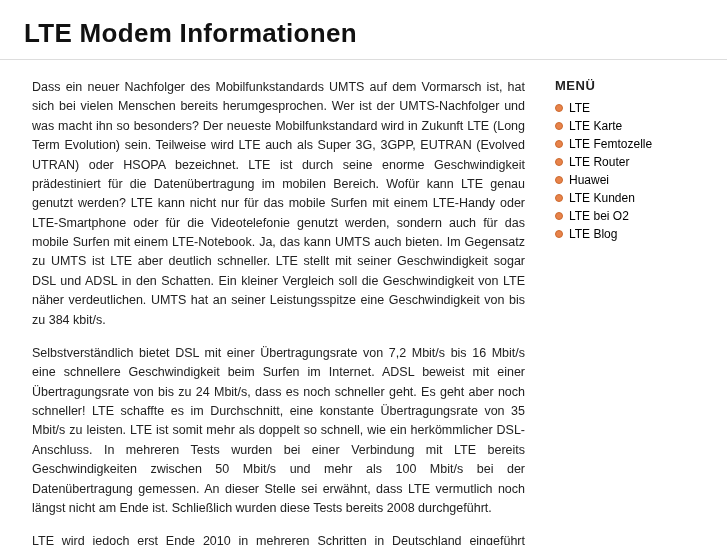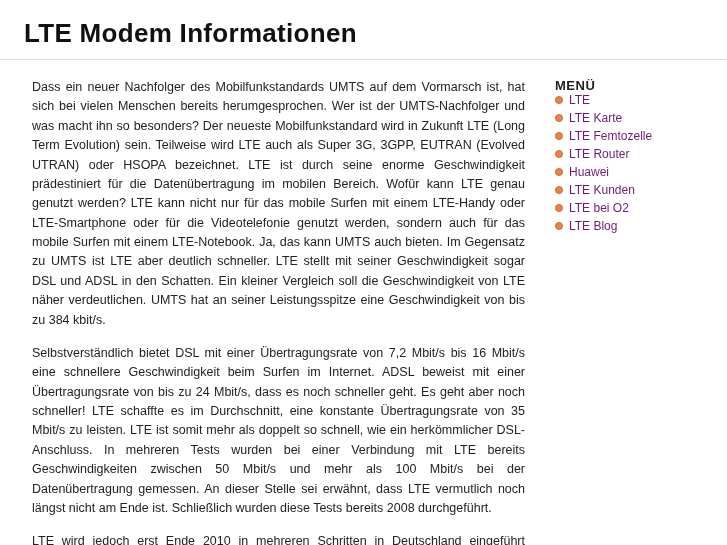--- a/index.html
+++ b/index.html
@@ -46,20 +46,21 @@
       margin-left: 8px;
     }
     .sidebar {
       width: 148px;
       flex-shrink: 0;
     }
     .sidebar-title {
       font-size: 13px;
       font-weight: bold;
       color: #222;
+      margin-bottom: 8px;
       letter-spacing: 0.5px;
     }
     .sidebar-menu {
       list-style: none;
     }
     .sidebar-menu li {
       display: flex;
       align-items: center;
       margin-bottom: 4px;
       font-size: 12px;
@@ -68,21 +69,21 @@
       width: 8px;
       height: 8px;
       border-radius: 50%;
       background: #aaa;
       margin-right: 6px;
       flex-shrink: 0;
       border: 1px solid #999;
     }
     .menu-dot.orange { background: #e8834a; border-color: #cc6a2e; }
     .menu-link {
-      color: #701a75;
+      color: #000000;
       text-decoration: none;
       font-size: 12px;
     }
   </style>
 </head>
 <body>
 
 <div class="page-wrapper">
   <div class="header-bar">
     <h1 class="page-title">LTE Modem Informationen</h1>

